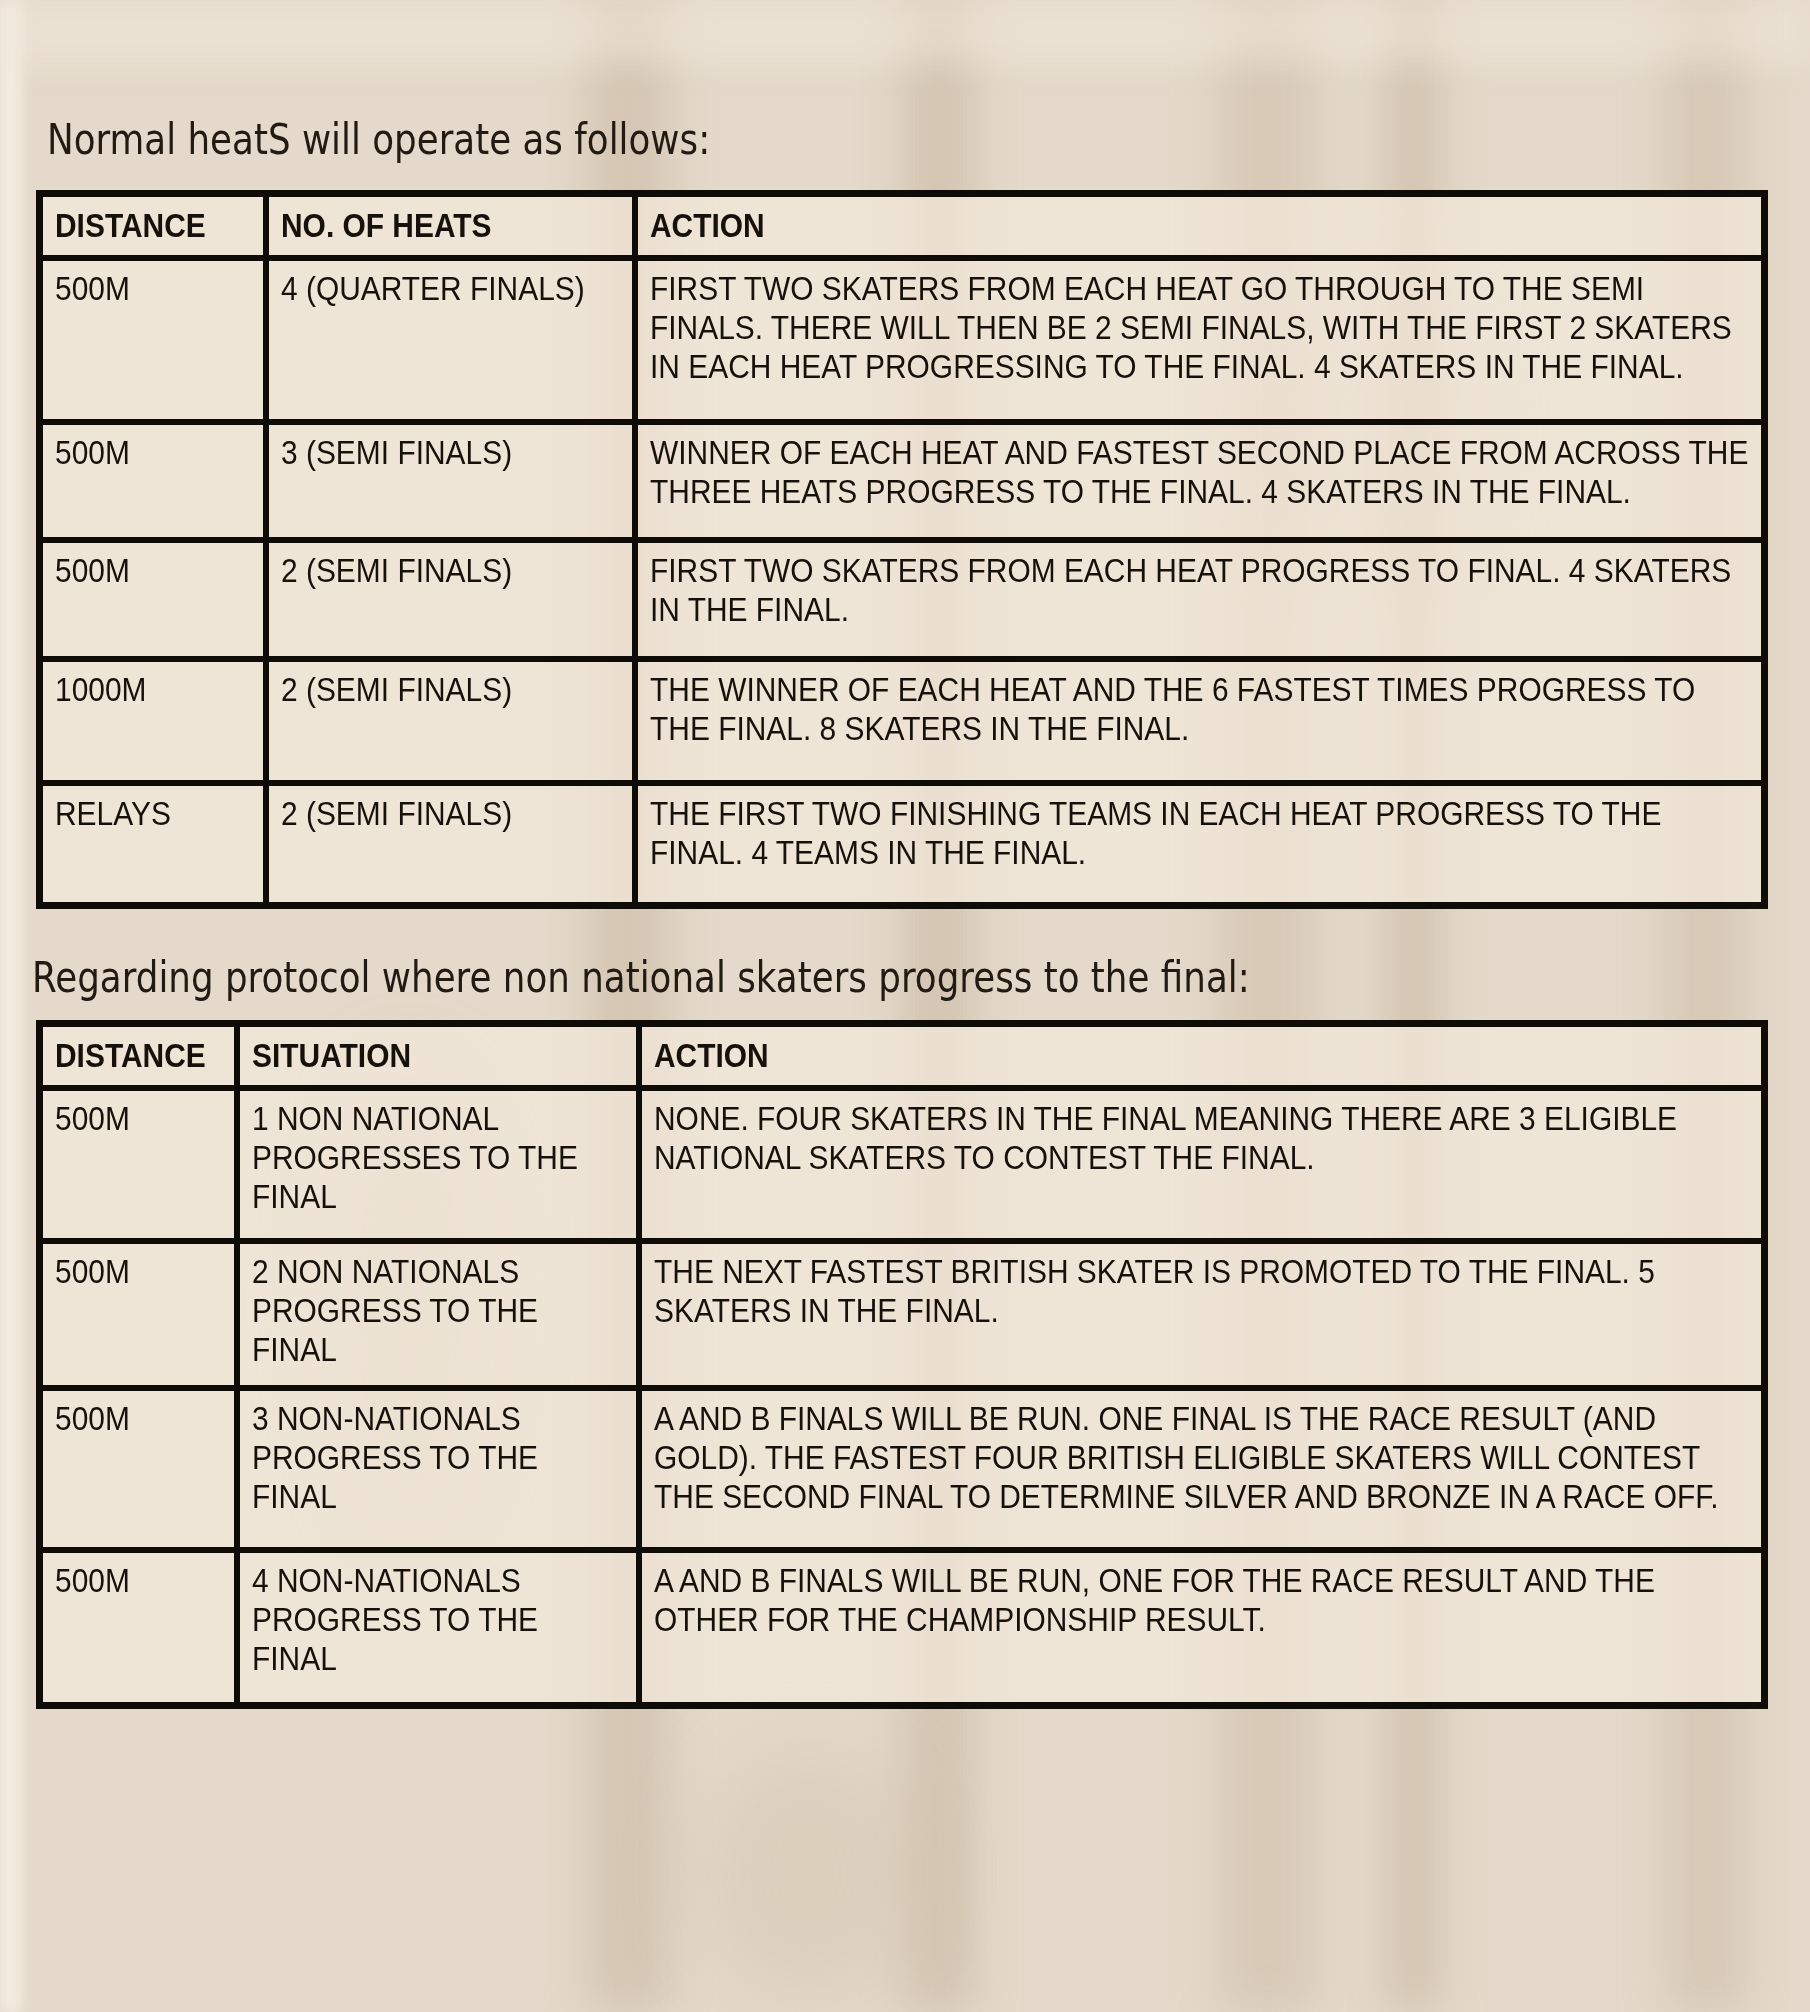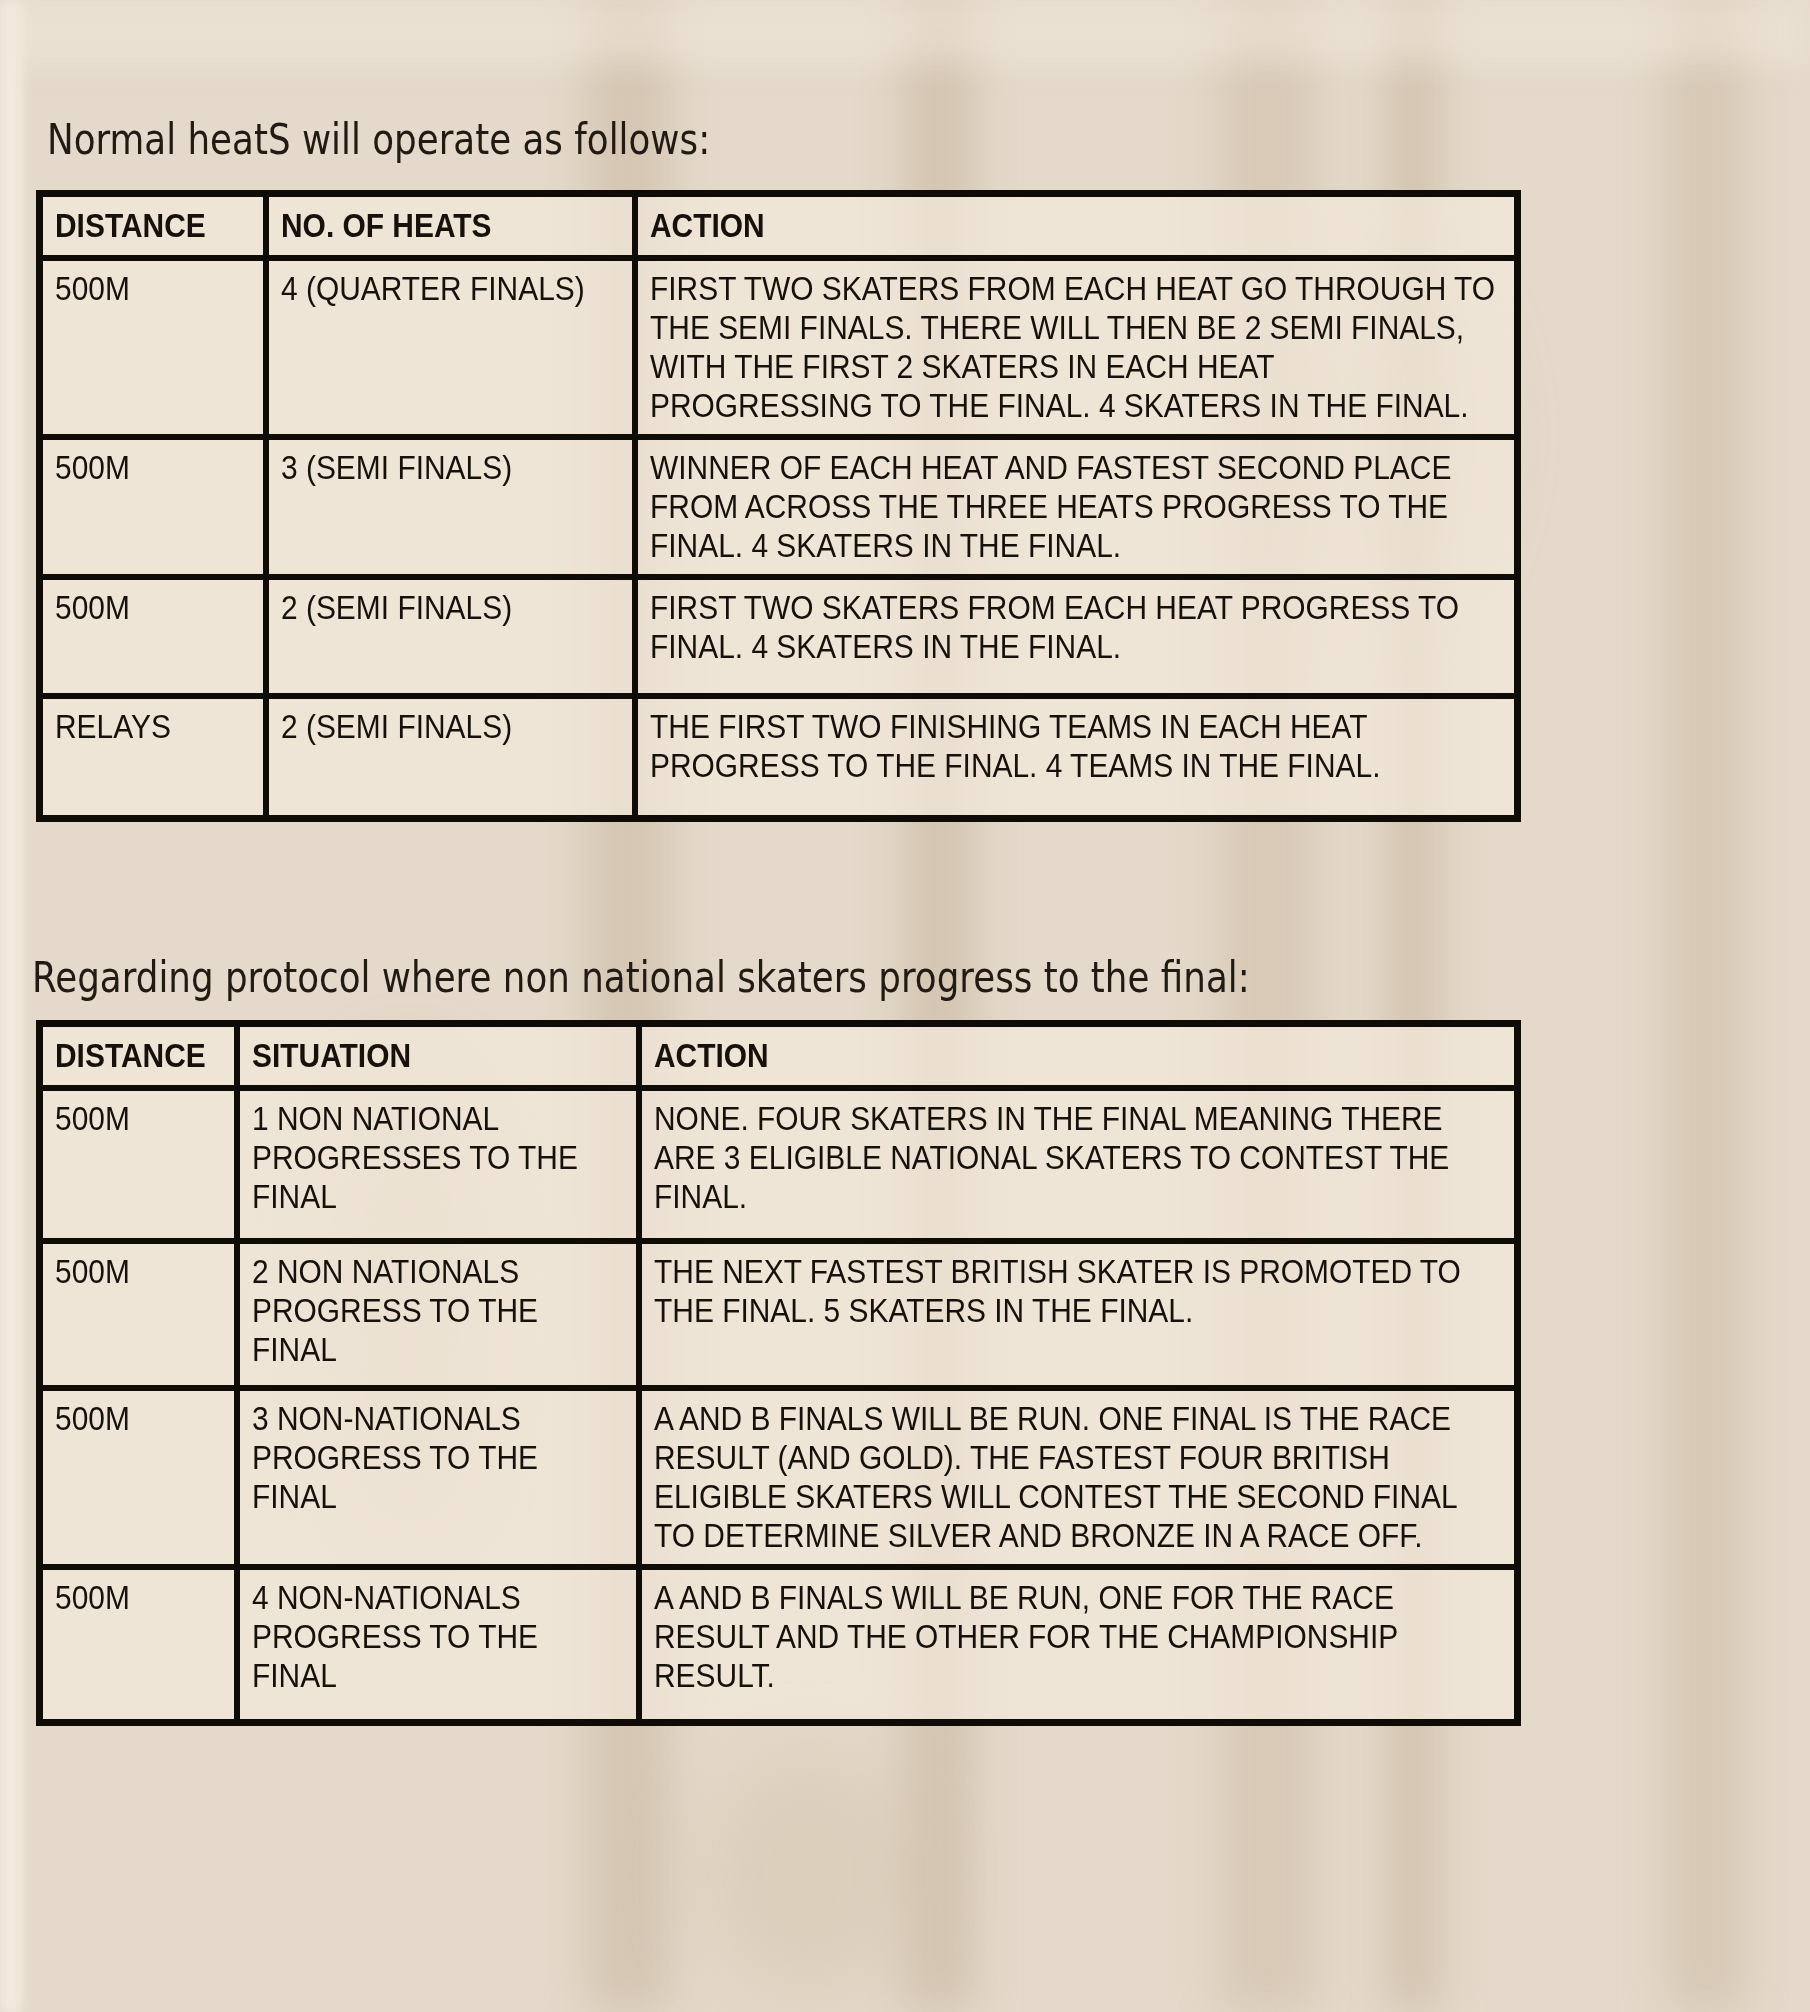--- a/index.html
+++ b/index.html
@@ -26,21 +26,21 @@
   .title{
     position:absolute;z-index:2;color:#221b14;white-space:nowrap;
     font-family:"DejaVu Sans",sans-serif;font-size:43px;font-weight:400;
   }
   .title .cdt{display:inline-block;transform:scaleX(.83);transform-origin:0 50%}
   #title1{left:47px;top:114px}
   #title2{left:32px;top:952px}
   
   .tbl{
     position:absolute;left:36px;z-index:2;
-    width:1485px;table-layout:fixed;border-collapse:collapse;
+    width:1732px;table-layout:fixed;border-collapse:collapse;
     background:rgba(242,233,219,.72);
     border:7.7px solid #0f0c08;
     padding-left:36px;
   }
   #table1{top:190px}
   #table2{top:1020px}
   .tbl th,.tbl td{
     border:6px solid #0f0c08;vertical-align:top;text-align:left;
     padding:8.5px 12px;color:#17110c;
     font-size:34px;line-height:39px;font-weight:400;
@@ -120,20 +120,31 @@
         <td>
             <span class="cd">500M</span>
           </td>
         <td>
             <span class="cd">2 (SEMI FINALS)</span>
           </td>
         <td>
             <span class="cd">FIRST TWO SKATERS FROM EACH HEAT PROGRESS TO FINAL. 4 SKATERS IN THE FINAL.</span>
           </td>
       </tr>
+      <tr class="t1r3">
+        <td>
+            <span class="cd">1000M</span>
+          </td>
+        <td>
+            <span class="cd">2 (SEMI FINALS)</span>
+          </td>
+        <td>
+            <span class="cd">THE WINNER OF EACH HEAT AND THE 6 FASTEST TIMES PROGRESS TO THE FINAL. 8 SKATERS IN THE FINAL.</span>
+          </td>
+      </tr>
       <tr class="t1r4">
         <td>
             <span class="cd">RELAYS</span>
           </td>
         <td>
             <span class="cd">2 (SEMI FINALS)</span>
           </td>
         <td>
             <span class="cd">THE FIRST TWO FINISHING TEAMS IN EACH HEAT PROGRESS TO THE FINAL. 4 TEAMS IN THE FINAL.</span>
           </td>

